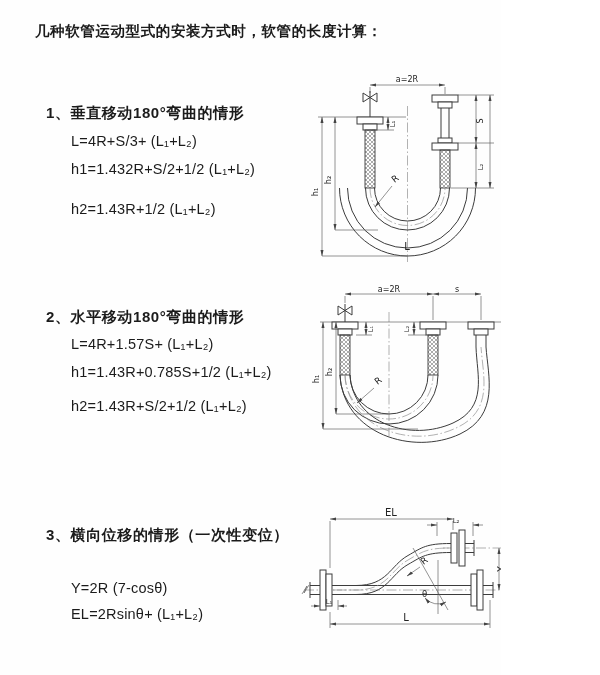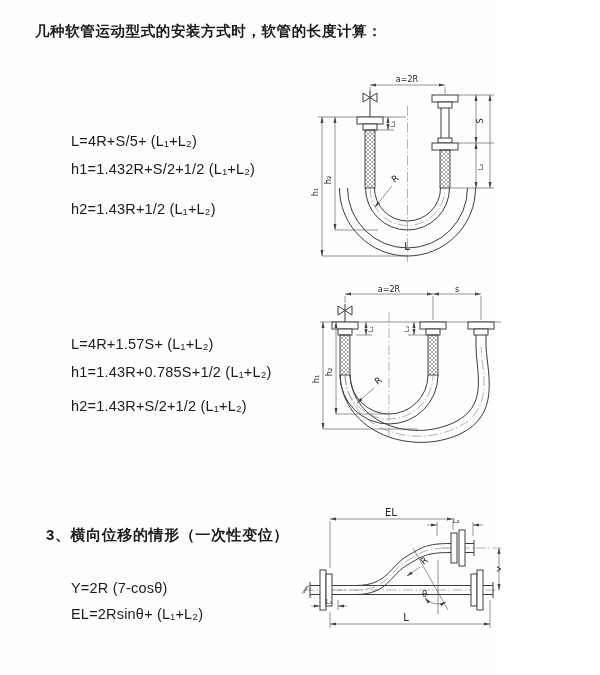--- a/index.html
+++ b/index.html
@@ -16,21 +16,22 @@
   svg .br{stroke:#3c3c3c;stroke-width:.9;}
   svg text{fill:#222;font-family:"DejaVu Sans",sans-serif;}
 </style>
 </head>
 <body>
 
 <div class="page">
 
   <div class="title">几种软管运动型式的安装方式时，软管的长度计算：</div>
 
-  <div class="formula" style="top:133px">L=4R+S/5+ (L₁+L₂)</div>
+  <div class="heading" style="top:104px">1、垂直移动180°弯曲的情形</div>
+  <div class="formula" style="top:133px">L=4R+S/3+ (L₁+L₂)</div>
   <div class="formula" style="top:161px">h1=1.432R+S/2+1/2 (L₁+L₂)</div>
   <div class="formula" style="top:201px">h2=1.43R+1/2 (L₁+L₂)</div>
 
   <svg class="diag" style="left:308px;top:70px" width="280" height="200" viewBox="0 0 280 200">
     <defs>
       <pattern id="b1" width="4" height="4" patternUnits="userSpaceOnUse">
         <path d="M0,4 L4,0 M0,0 L4,4" stroke="#666" stroke-width="0.55"></path>
       </pattern>
       <marker id="a1" viewBox="0 0 10 6" refX="9.5" refY="3" markerWidth="10" markerHeight="6" orient="auto-start-reverse">
         <path d="M0,0.6 L10,3 L0,5.4 Z" fill="#444"></path>
@@ -106,20 +107,21 @@
     </g>
     <line class="tn" x1="182" y1="25" x2="182" y2="118" marker-start="url(#a1)" marker-end="url(#a1)"></line>
 
     <g>
       <line class="tn" x1="84" y1="116" x2="67" y2="137" marker-end="url(#a1)"></line>
       <text x="89" y="111" font-size="9" text-anchor="middle" transform="rotate(-38 89 111)">R</text>
     </g>
     <text x="99" y="180" font-size="10" text-anchor="middle">L</text>
   </svg>
 
+  <div class="heading" style="top:308px">2、水平移动180°弯曲的情形</div>
   <div class="formula" style="top:336px">L=4R+1.57S+ (L₁+L₂)</div>
   <div class="formula" style="top:364px">h1=1.43R+0.785S+1/2 (L₁+L₂)</div>
   <div class="formula" style="top:398px">h2=1.43R+S/2+1/2 (L₁+L₂)</div>
 
   <svg class="diag" style="left:308px;top:284px" width="287" height="170" viewBox="0 0 287 170">
     <defs>
       <pattern id="b2" width="4" height="4" patternUnits="userSpaceOnUse">
         <path d="M0,4 L4,0 M0,0 L4,4" stroke="#666" stroke-width="0.55"></path>
       </pattern>
       <marker id="a2" viewBox="0 0 10 6" refX="9.5" refY="3" markerWidth="10" markerHeight="6" orient="auto-start-reverse">

